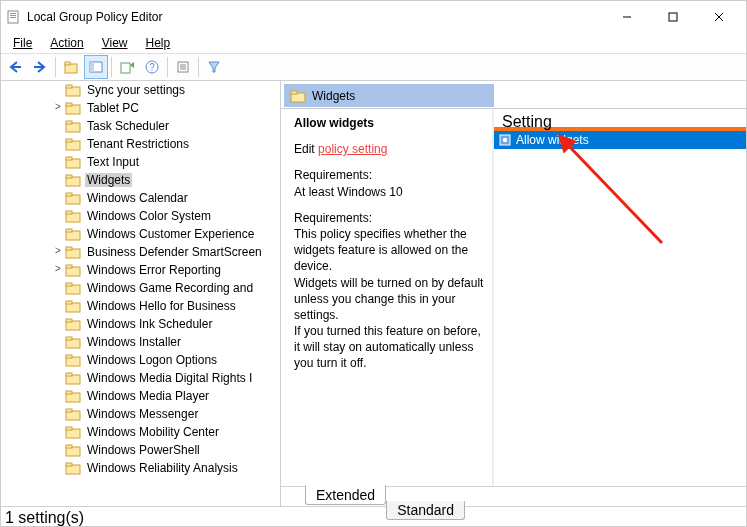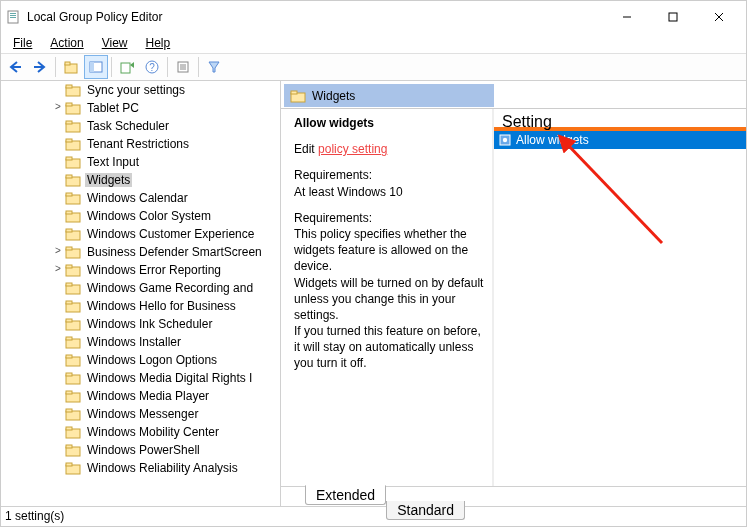--- a/index.html
+++ b/index.html
@@ -70,21 +70,21 @@
   
   .arrow { position:absolute; pointer-events:none; }
 
   
   .tabs { height:20px; display:flex; align-items:flex-end; padding-left:24px; gap:0; border-top:1px solid #d0d0d0; font-size:14px; background:#fff; position:relative; }
   .tab { border:1px solid #b0b0b0; border-top:none; padding:1px 10px; position:relative; top:14px; background:#fff; border-radius: 0 0 3px 3px; }
   .tab.active { background:#fff; border-top:1px solid #fff; font-weight:normal; top:-1px; }
   .tab.inactive { background:#f4f4f4; }
 
   
-  .status { height:20px; border-top:1px solid #d0d0d0; padding:2px 4px; font-size:12px; }
+  .status { height:20px; border-top:1px solid #d0d0d0; padding:2px 4px; font-size:16px; }
 
   
   svg { display:block; }
 </style>
 </head>
 <body>
 
 <div class="titlebar">
   <span class="appicon">
     <svg width="16" height="16">

